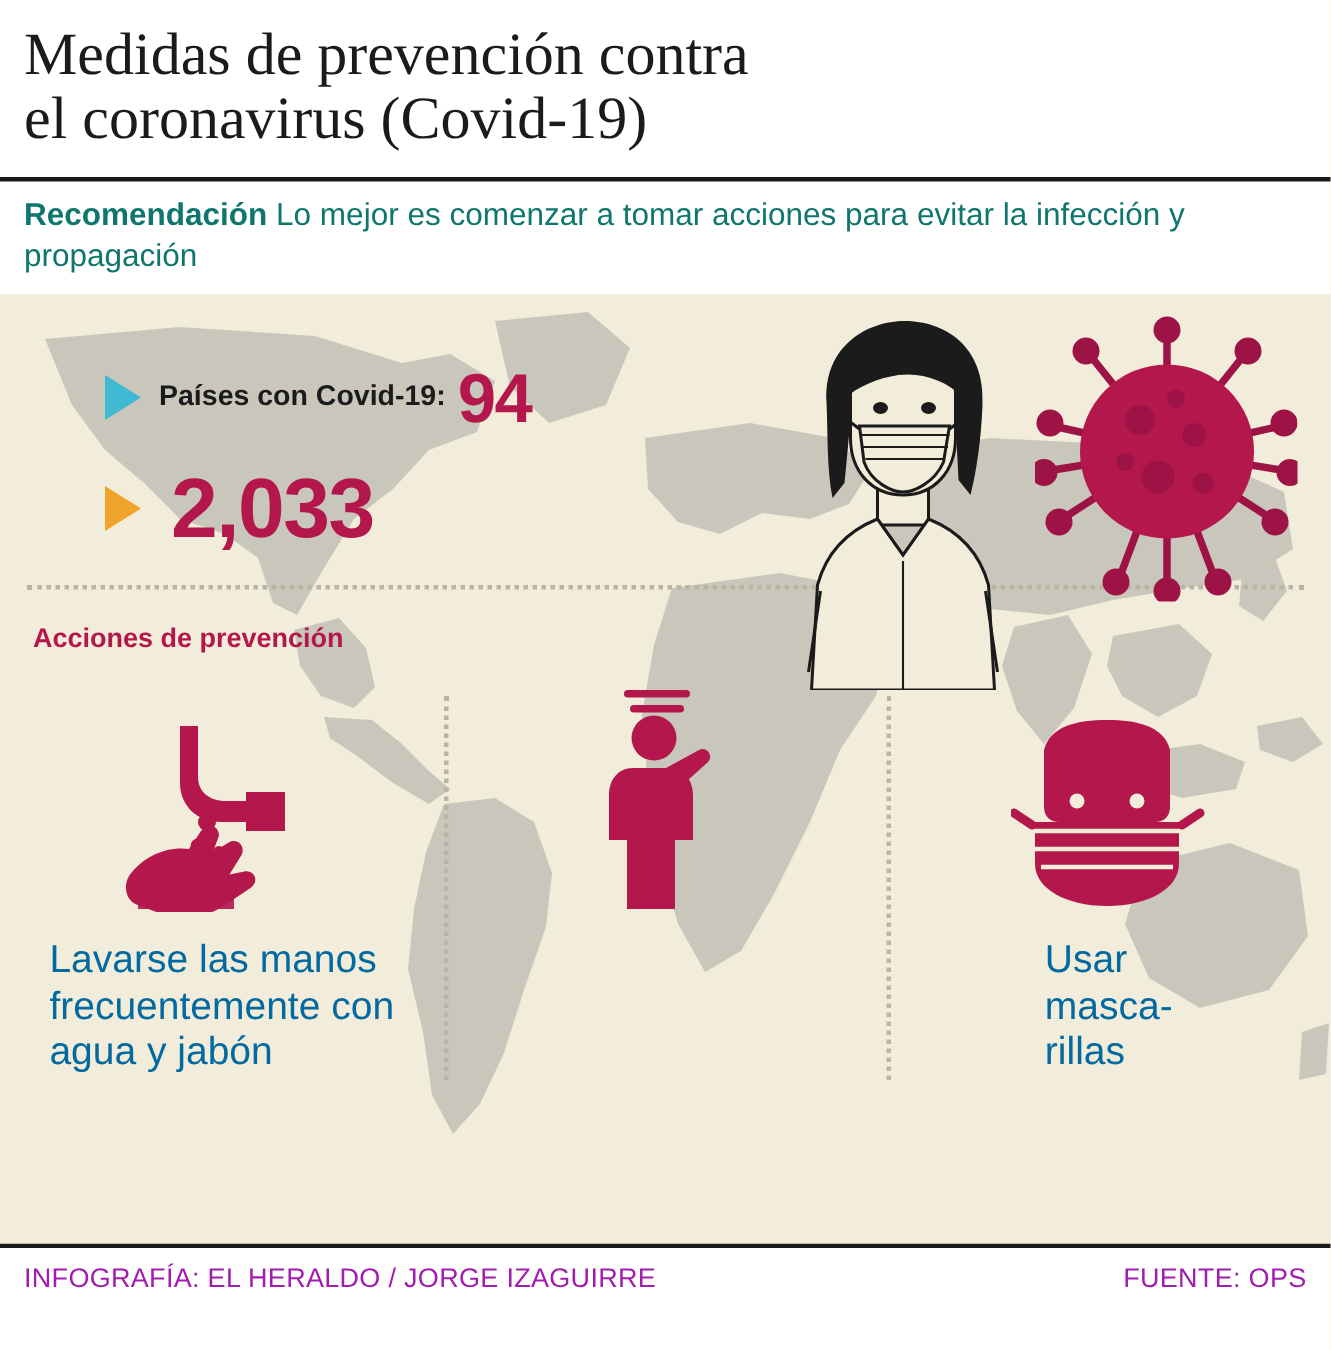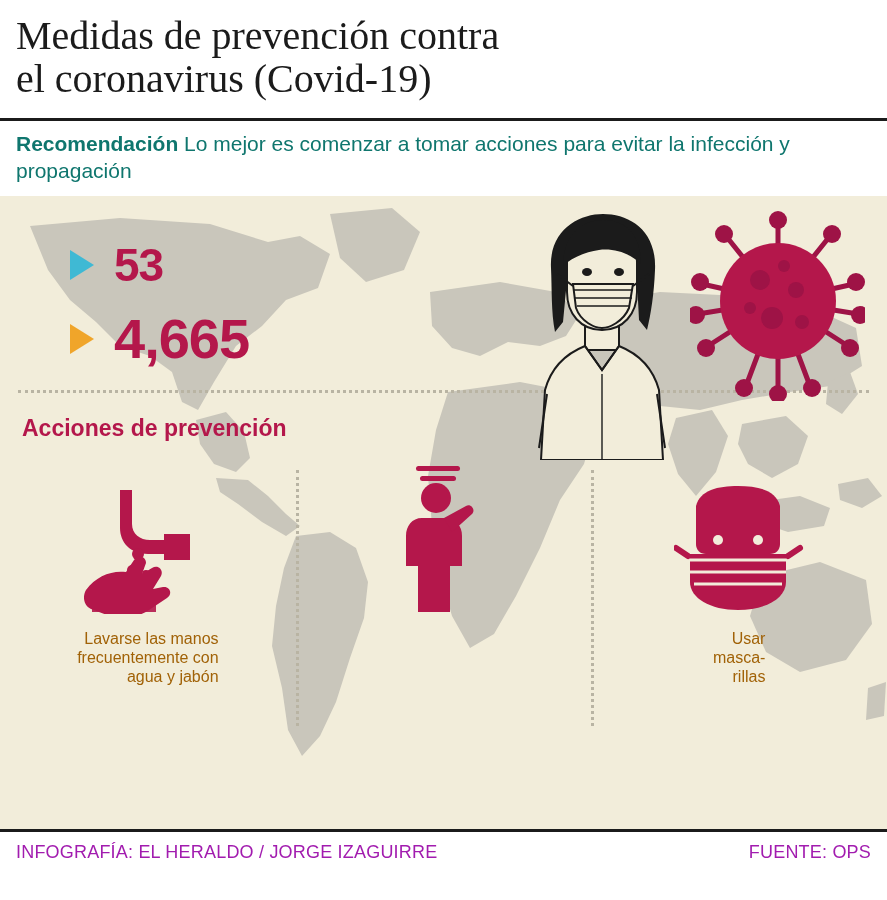--- a/index.html
+++ b/index.html
@@ -110,21 +110,21 @@
     z-index: 2;
     margin: 14px 18px 0 18px;
     border-top: 3px dotted #b9b4a3;
     height: 0;
   }
 
   .actions-title {
     position: relative;
     z-index: 2;
     margin: 22px 0 0 22px;
-    font-size: 23px;
+    font-size: 18px;
     font-weight: bold;
     color: #b4174b;
   }
 
   
   .prevention {
     position: relative;
     z-index: 2;
     display: flex;
     margin-top: 22px;
@@ -147,24 +147,24 @@
     border-left: 3px dotted #b9b4a3;
   }
   .prev-icon {
     height: 150px;
     display: flex;
     align-items: flex-end;
     justify-content: center;
   }
   .prev-caption {
     margin-top: 16px;
-    text-align: right;
-    font-size: 16px;
+    text-align: left;
+    font-size: 26px;
     line-height: 1.18;
-    color: #a16207;
+    color: #0369a1;
     white-space: pre-line;
   }
 
   
   .footer {
     display: flex;
     justify-content: space-between;
     align-items: center;
     padding: 10px 16px 0 16px;
     font-size: 18px;
@@ -237,27 +237,28 @@
         <path d="M868 492 L886 486 L884 520 L866 524 Z"></path>
 
         <path d="M828 186 L850 176 L858 198 L842 218 L826 208 Z"></path>
       </g>
     </svg>
 
     <div class="stats">
 
       <div class="stat-row">
         <span class="tri cyan"></span>
-        <span class="stat-value">53</span>
+        <span class="stat-label">Países con Covid-19:</span>
+        <span class="stat-value">94</span>
       </div>
 
 
       <div class="stat-row big">
         <span class="tri orange"></span>
-        <span class="stat-value">4,665</span>
+        <span class="stat-value">2,033</span>
       </div>
 
     </div>
 
     <svg class="woman" width="180" height="250" viewBox="0 0 180 250" aria-hidden="true">
 
       <path d="M40 58 C38 20 68 4 92 4 C118 4 146 20 144 60 C143 84 140 104 136 120 L128 110 L126 70 L56 70 L52 112 L44 122 C40 102 41 78 40 58 Z" fill="#1b1b1b"></path>
 
       <path d="M74 112 L108 112 L108 140 L74 140 Z" fill="#f2edda" stroke="#1b1b1b" stroke-width="2"></path>
 

